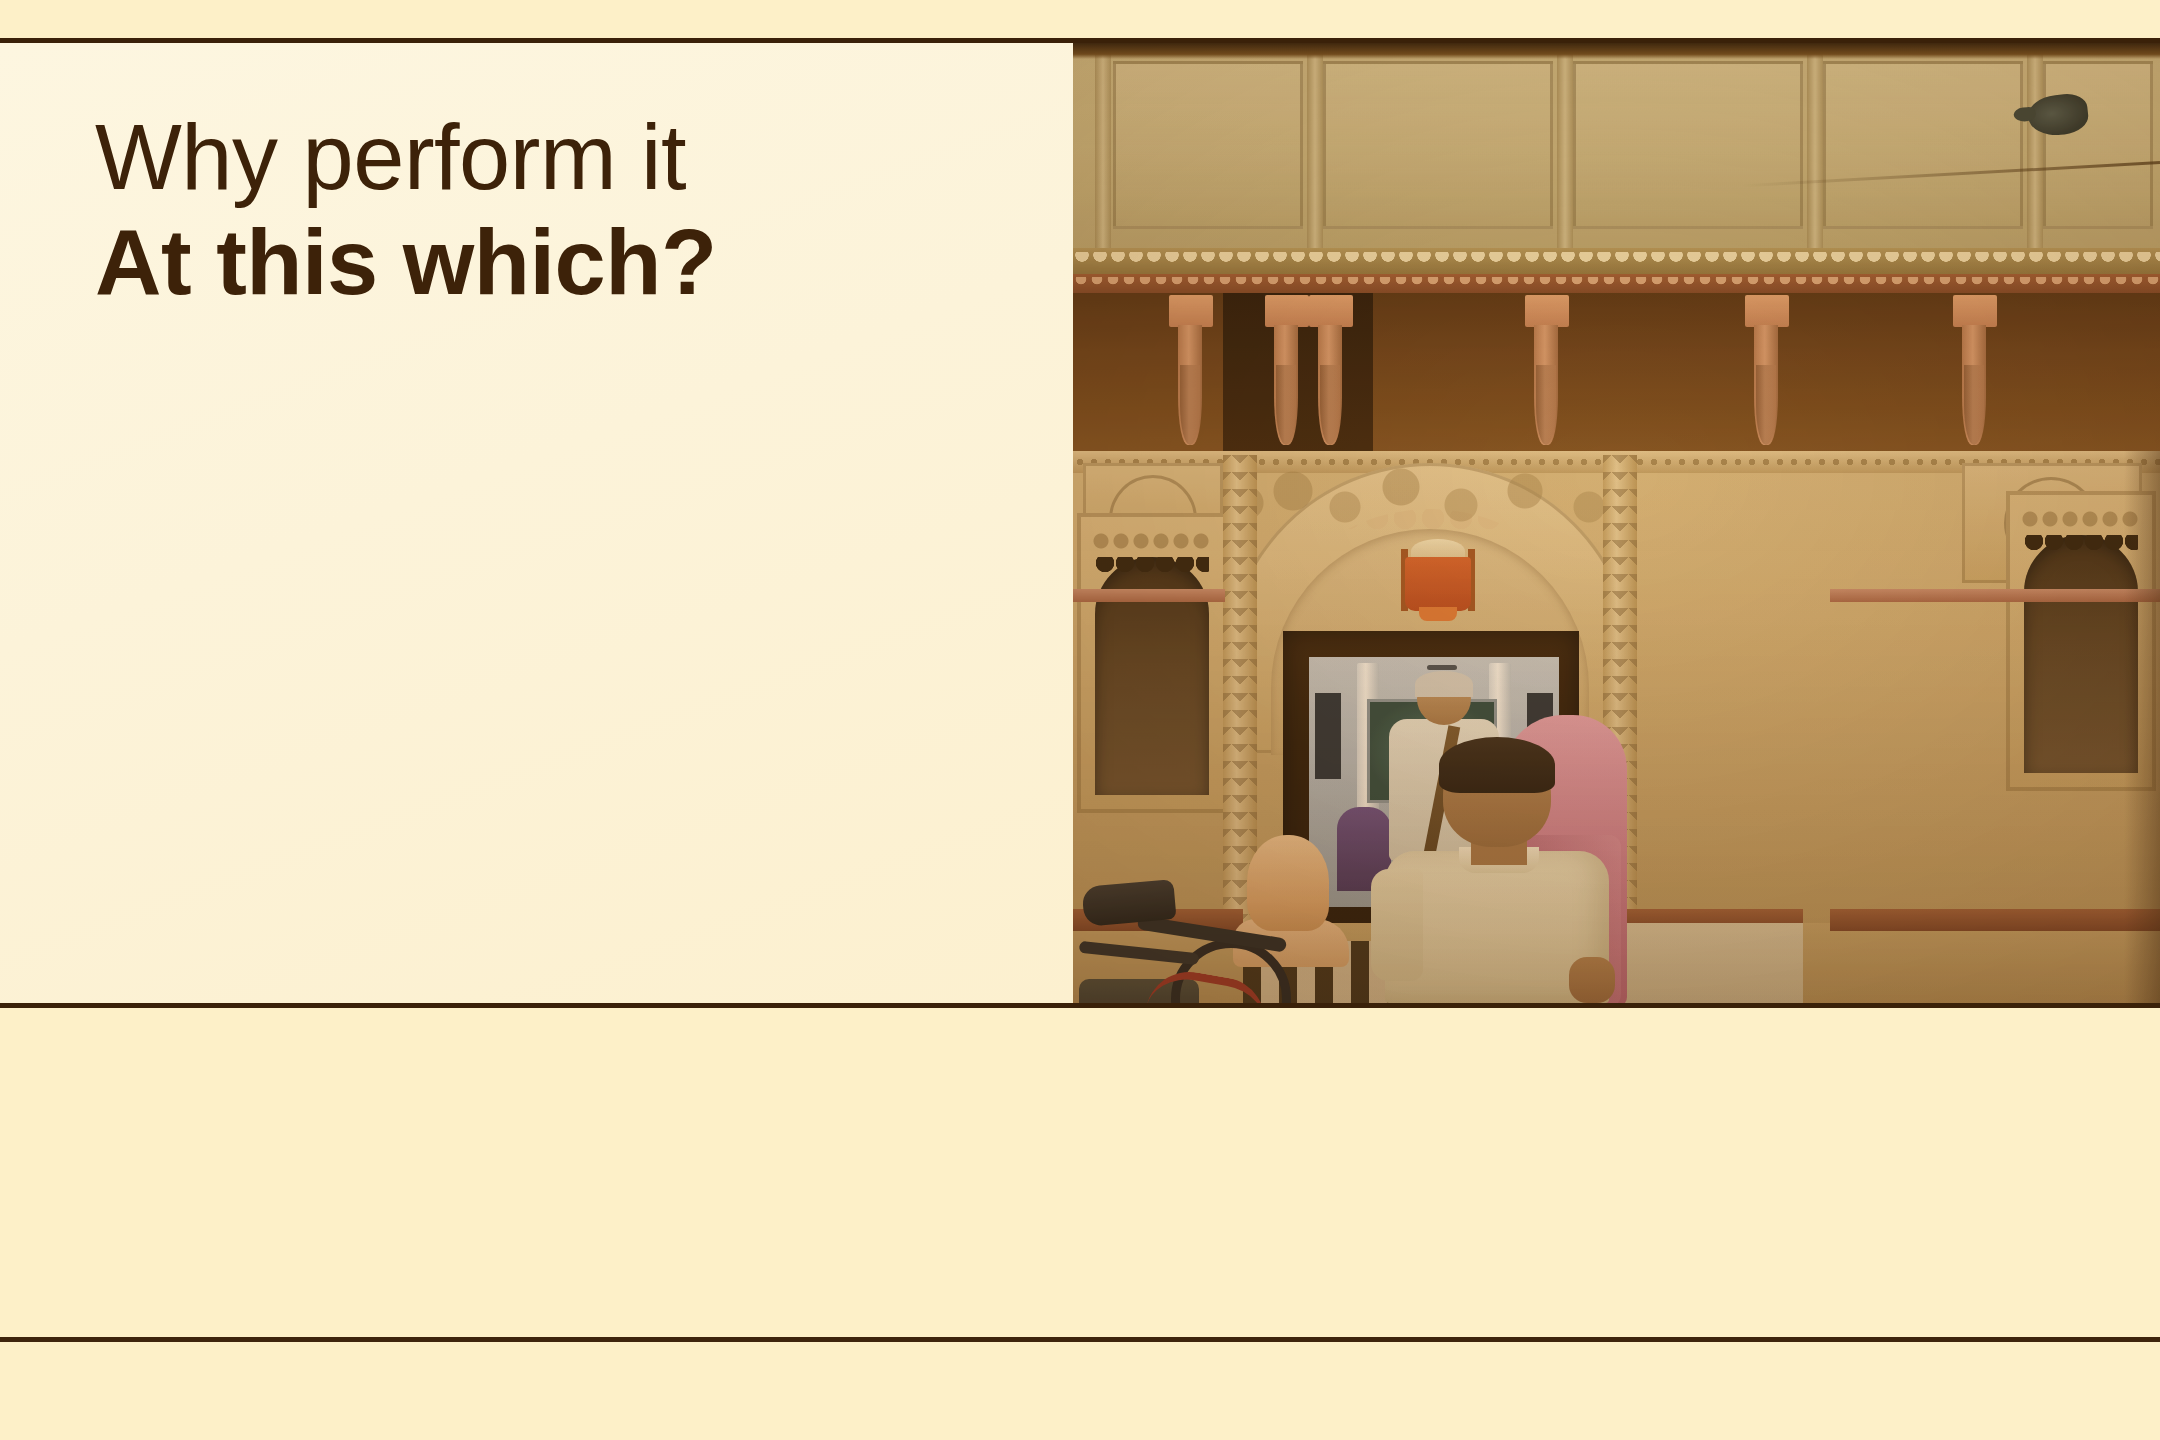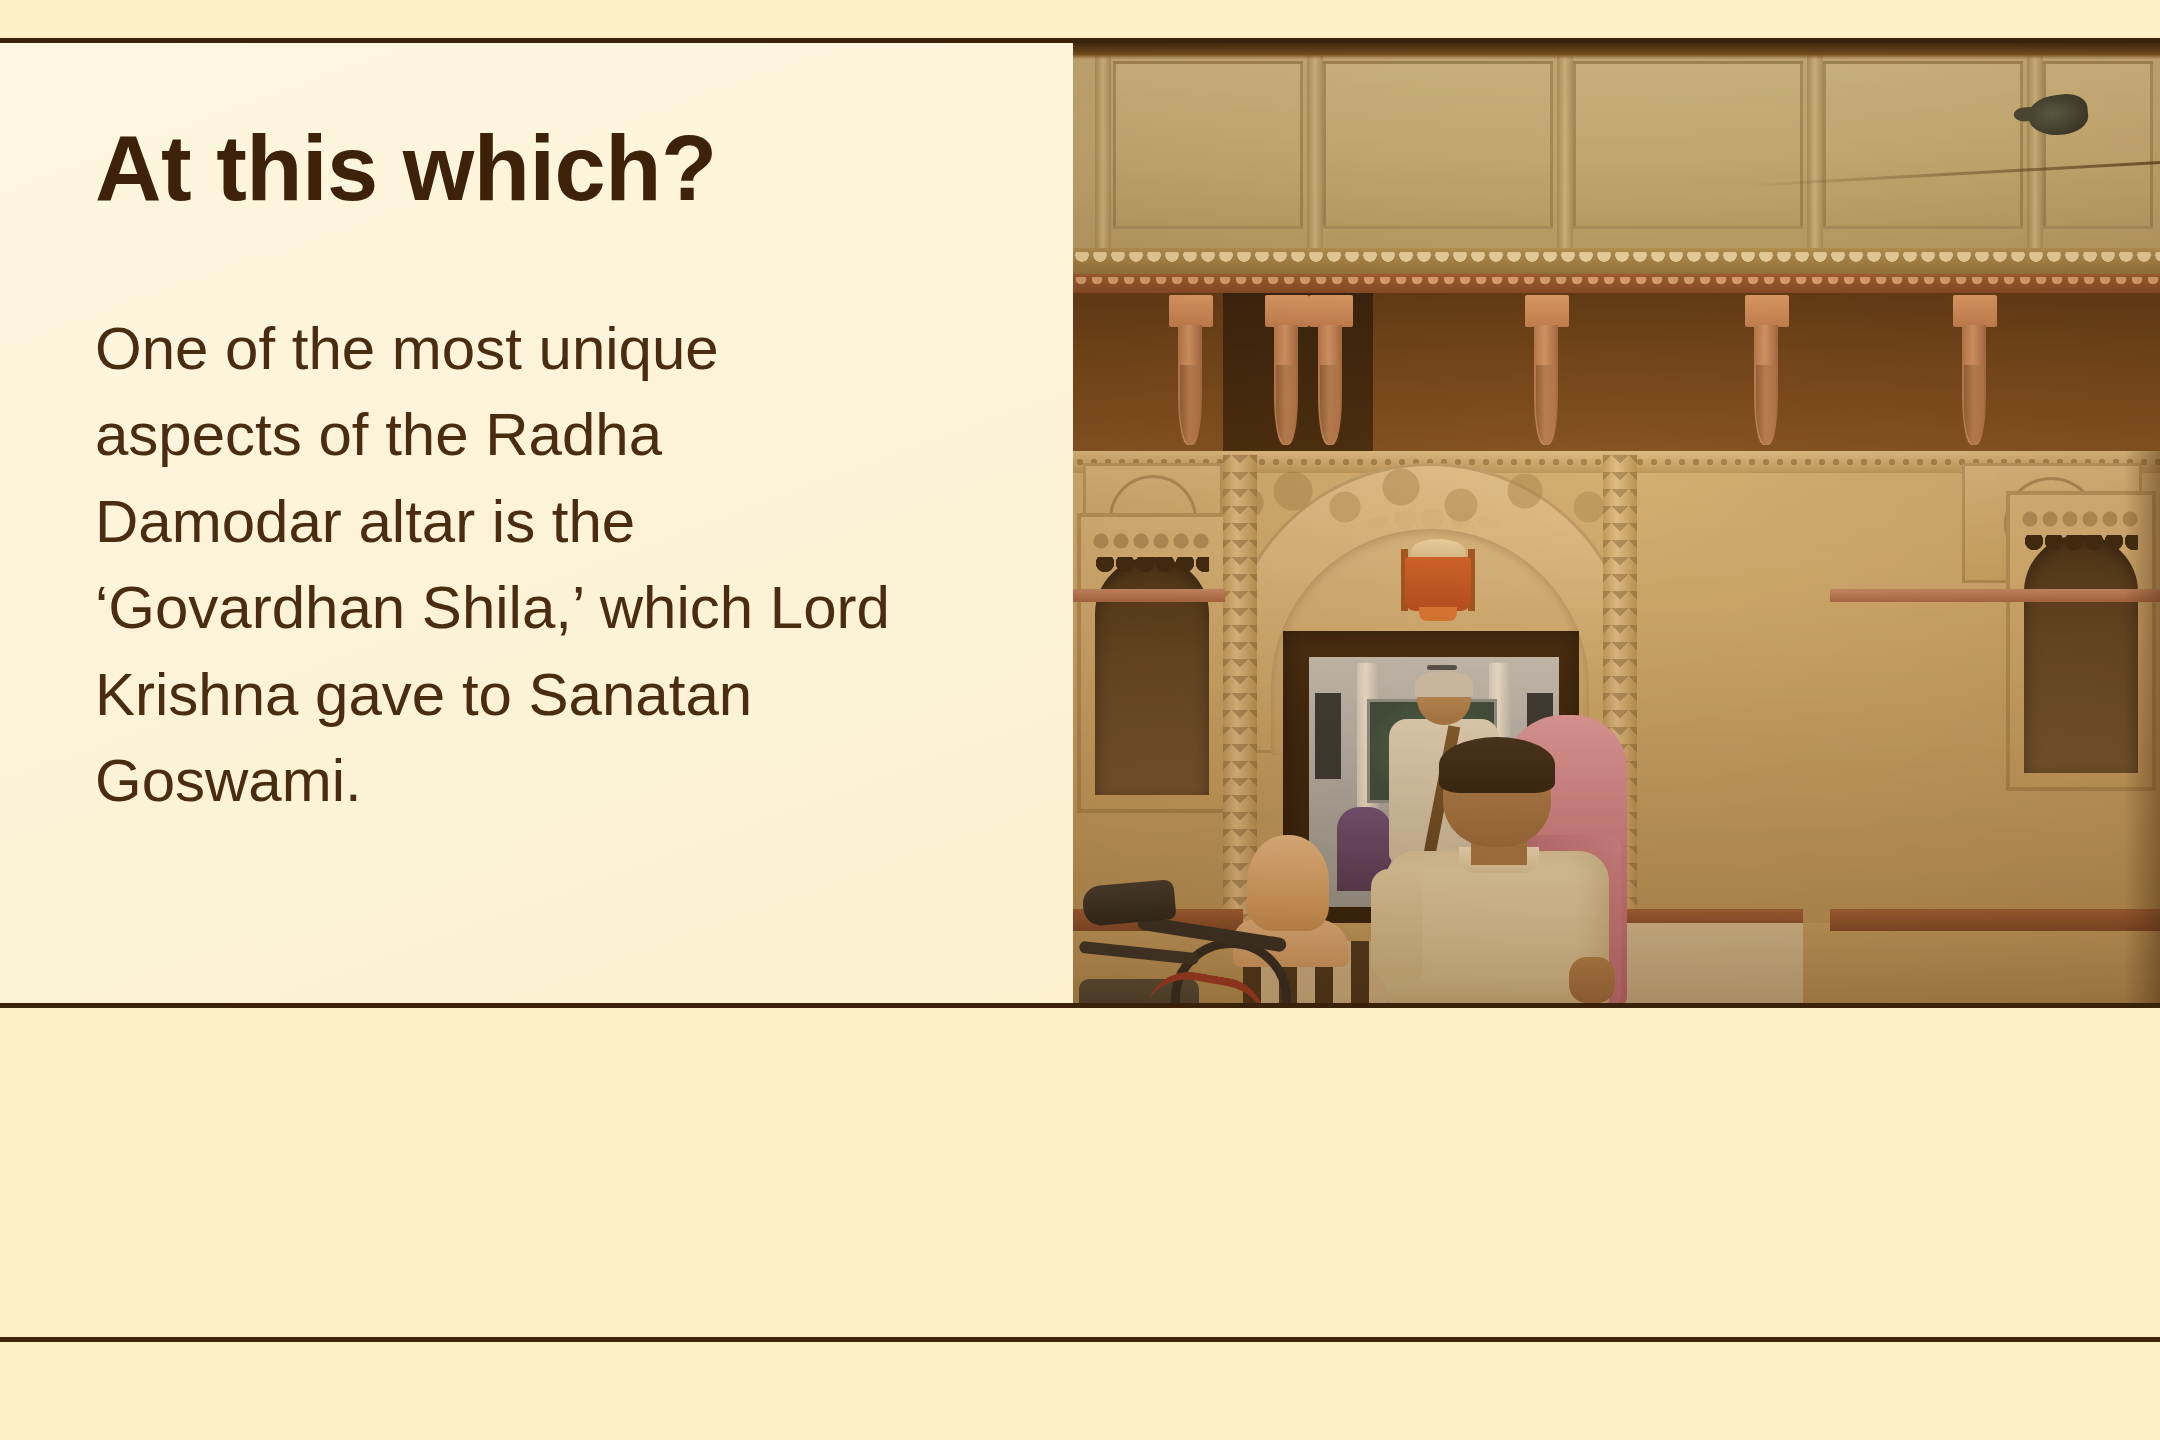--- a/index.html
+++ b/index.html
@@ -536,24 +536,24 @@
 
 <div id="slide">
 
   <div class="rule top"></div>
   <div class="rule bottom"></div>
   <div class="rule bottom2"></div>
 
   <div id="text-panel">
 
     <div id="headline">
+      <span class="line1">Why perform it</span>
       <span class="line2">At this which?</span>
     </div>
 
-    <div id="body-copy">One of the most unique aspects of the Radha Damodar altar is the ‘Govardhan Shila,’ which Lord Krishna gave to Sanatan Goswami.</div>
 
   </div>
 
   <div id="photo">
     <div id="photo-scene">
 
       <div class="upper-wall">
         <div class="uw-panel" style="left:40px;  width:190px;"></div>
         <div class="uw-panel" style="left:250px; width:230px;"></div>
         <div class="uw-panel" style="left:500px; width:230px;"></div>

